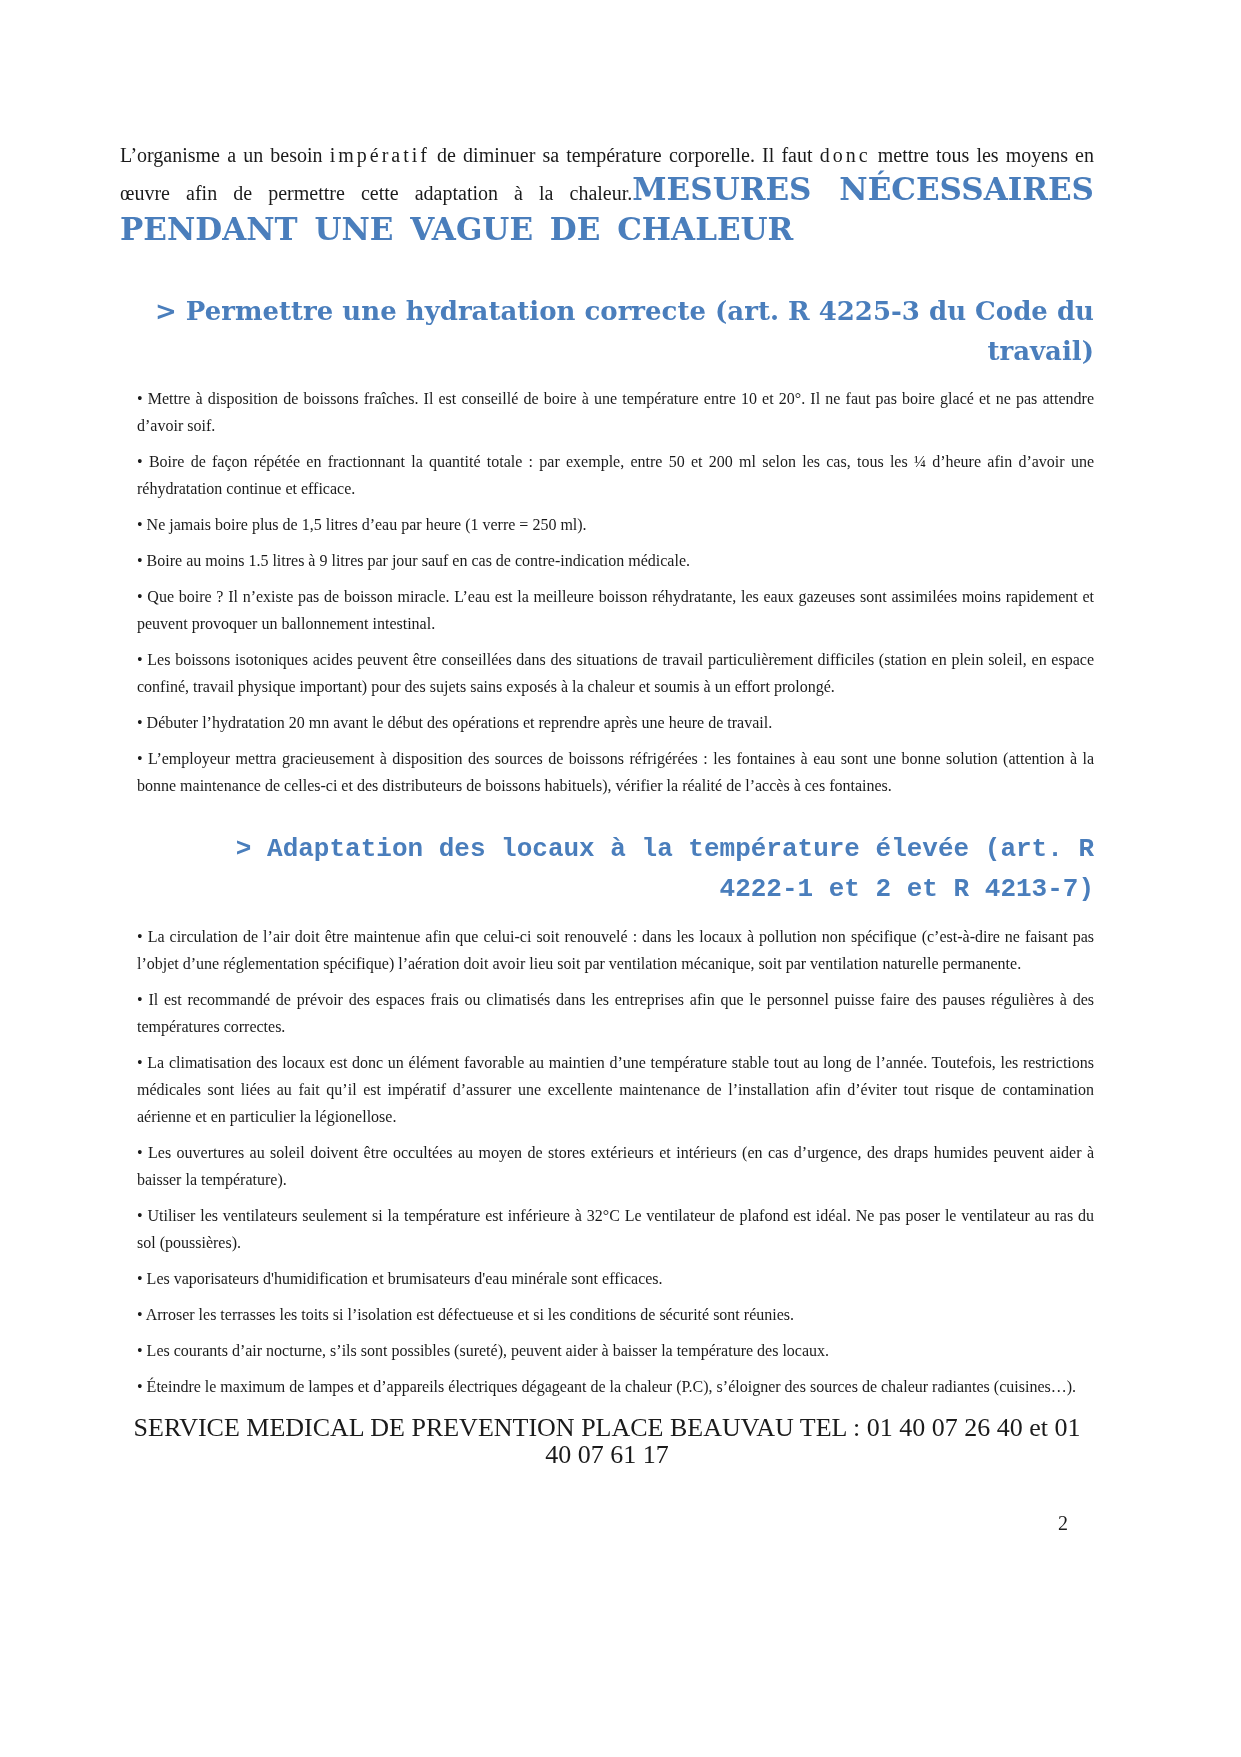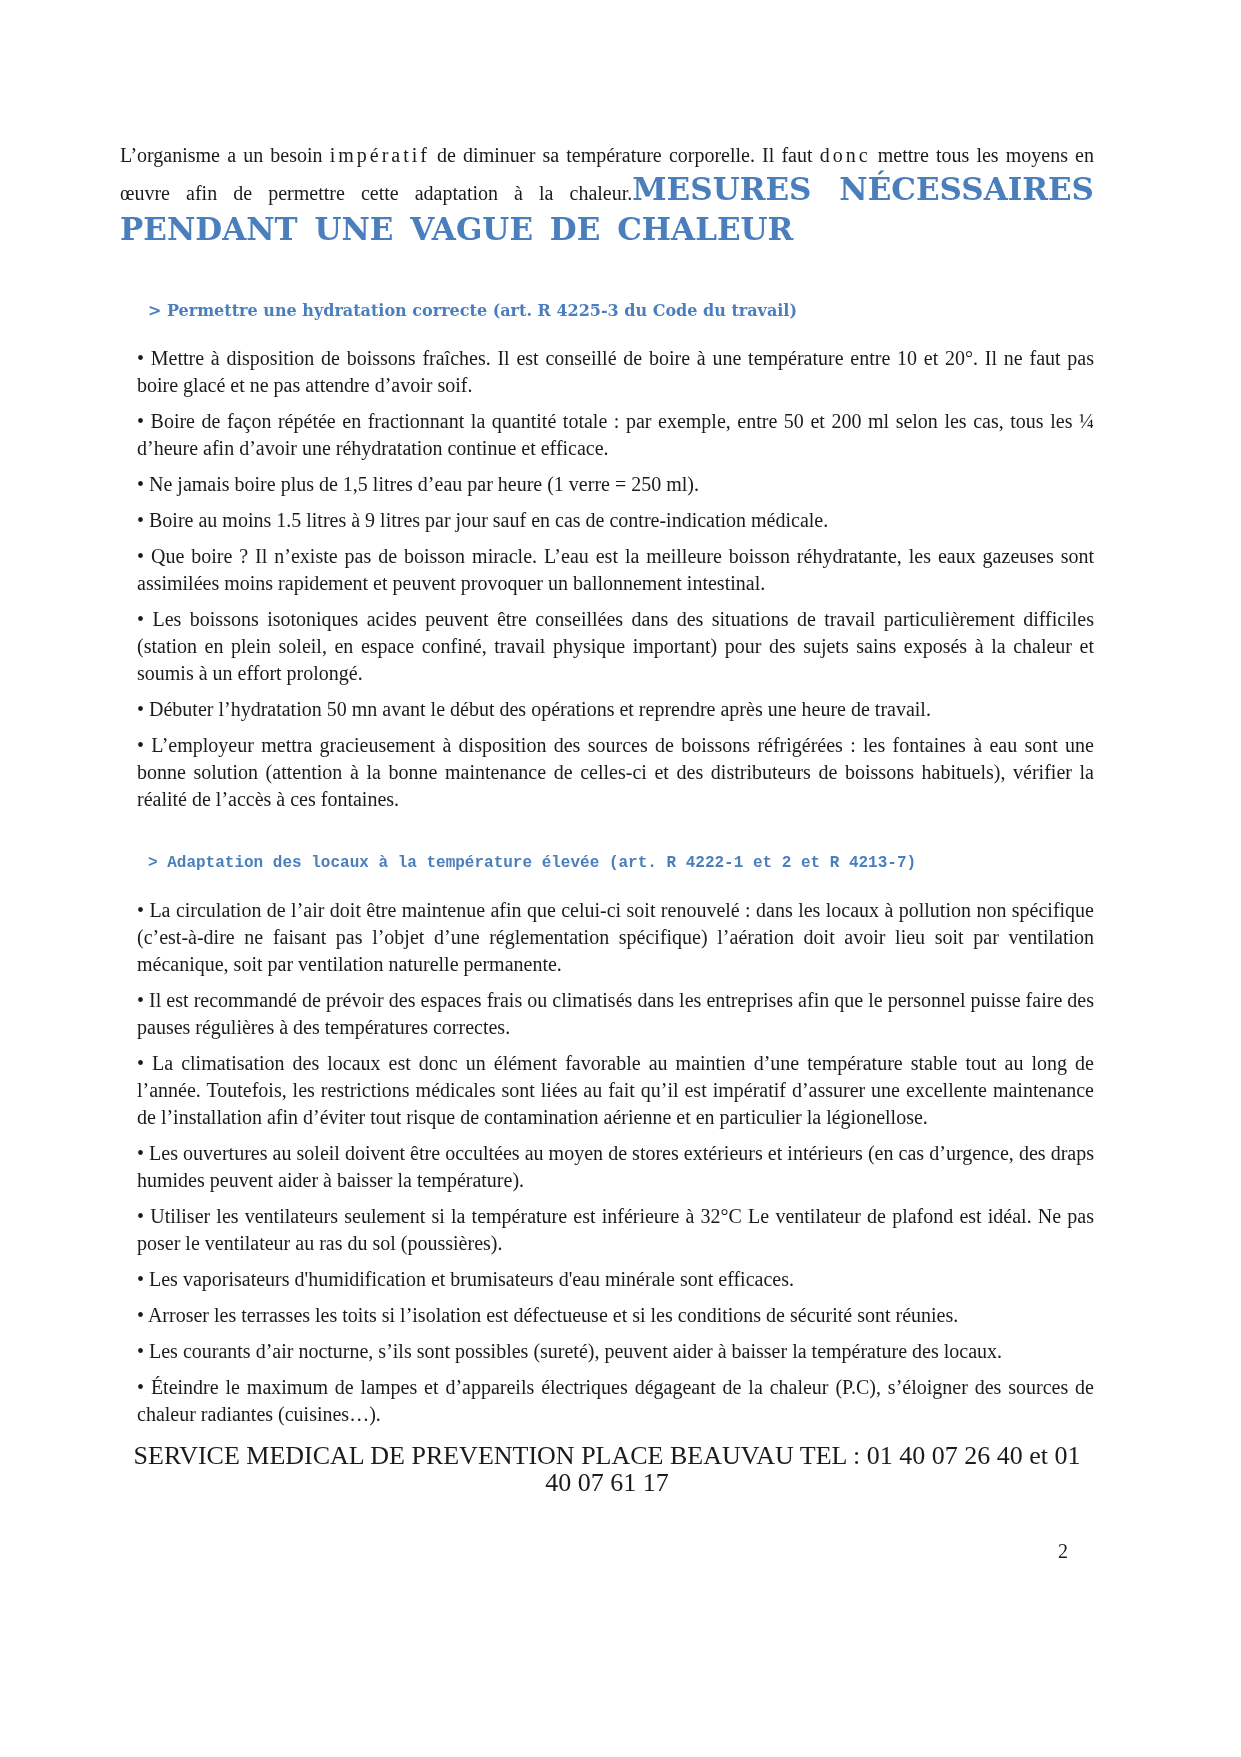--- a/index.html
+++ b/index.html
@@ -27,31 +27,32 @@
     font-weight: bold;
     font-size: 31px;
     line-height: 40px;
     word-spacing: 6px;
   }
   .section-heading {
     margin: 42px 0 14px 28px;
     color: #4a7ebc;
     font-family: "DejaVu Serif", serif;
     font-weight: bold;
-    font-size: 16px;
+    font-size: 26px;
     line-height: 40px;
+    text-align: right;
   }
   .section-heading.second { margin-top: 30px; font-family: Liberation Mono, monospace; }
   ul.bullets {
     list-style: none;
     margin: 0;
     padding: 0 0 0 17px;
   }
   ul.bullets li {
-    font-size: 20px;
+    font-size: 16px;
     line-height: 27px;
     text-align: justify;
     margin: 0 0 9px 0;
   }
   ul.bullets li::before { content: "\2022  "; }
   .footer-line {
     margin-top: 14px;
     font-size: 26px;
     line-height: 27px;
     text-align: center;
@@ -72,21 +73,21 @@
 
   <div>
     <h2 class="section-heading">&gt; Permettre une hydratation correcte (art. R 4225-3 du Code du travail)</h2>
     <ul class="bullets">
         <li>Mettre à disposition de boissons fraîches. Il est conseillé de boire à une température entre 10 et 20°. Il ne faut pas boire glacé et ne pas attendre d’avoir soif.</li>
         <li>Boire de façon répétée en fractionnant la quantité totale : par exemple, entre 50 et 200 ml selon les cas, tous les ¼ d’heure afin d’avoir une réhydratation continue et efficace.</li>
         <li>Ne jamais boire plus de 1,5 litres d’eau par heure (1 verre = 250 ml).</li>
         <li>Boire au moins 1.5 litres à 9 litres par jour sauf en cas de contre-indication médicale.</li>
         <li>Que boire ? Il n’existe pas de boisson miracle. L’eau est la meilleure boisson réhydratante, les eaux gazeuses sont assimilées moins rapidement et peuvent provoquer un ballonnement intestinal.</li>
         <li>Les boissons isotoniques acides peuvent être conseillées dans des situations de travail particulièrement difficiles (station en plein soleil, en espace confiné, travail physique important) pour des sujets sains exposés à la chaleur et soumis à un effort prolongé.</li>
-        <li>Débuter l’hydratation 50 mn avant le début des opérations et reprendre après une heure de travail.</li>
+        <li>Débuter l’hydratation 20 mn avant le début des opérations et reprendre après une heure de travail.</li>
         <li>L’employeur mettra gracieusement à disposition des sources de boissons réfrigérées : les fontaines à eau sont une bonne solution (attention à la bonne maintenance de celles-ci et des distributeurs de boissons habituels), vérifier la réalité de l’accès à ces fontaines.</li>
       </ul>
   </div>
 
   <div>
     <h2 class="section-heading second">&gt; Adaptation des locaux à la température élevée (art. R 4222-1 et 2 et R 4213-7)</h2>
     <ul class="bullets">
         <li>La circulation de l’air doit être maintenue afin que celui-ci soit renouvelé : dans les locaux à pollution non spécifique (c’est-à-dire ne faisant pas l’objet d’une réglementation spécifique) l’aération doit avoir lieu soit par ventilation mécanique, soit par ventilation naturelle permanente.</li>
         <li>Il est recommandé de prévoir des espaces frais ou climatisés dans les entreprises afin que le personnel puisse faire des pauses régulières à des températures correctes.</li>
         <li>La climatisation des locaux est donc un élément favorable au maintien d’une température stable tout au long de l’année. Toutefois, les restrictions médicales sont liées au fait qu’il est impératif d’assurer une excellente maintenance de l’installation afin d’éviter tout risque de contamination aérienne et en particulier la légionellose.</li>

